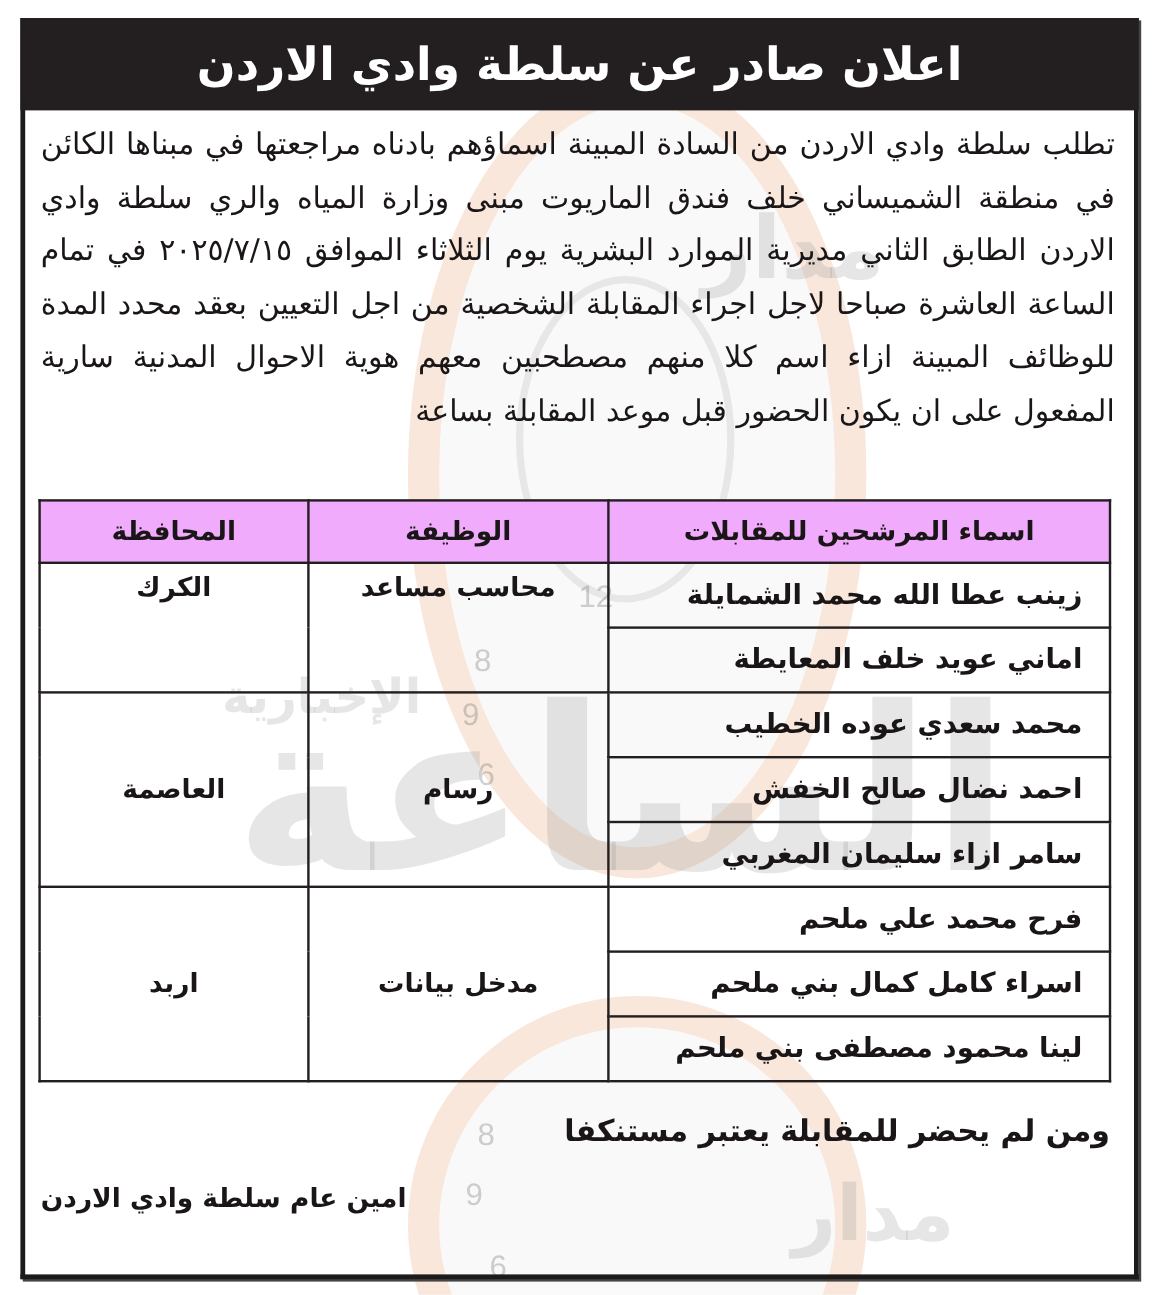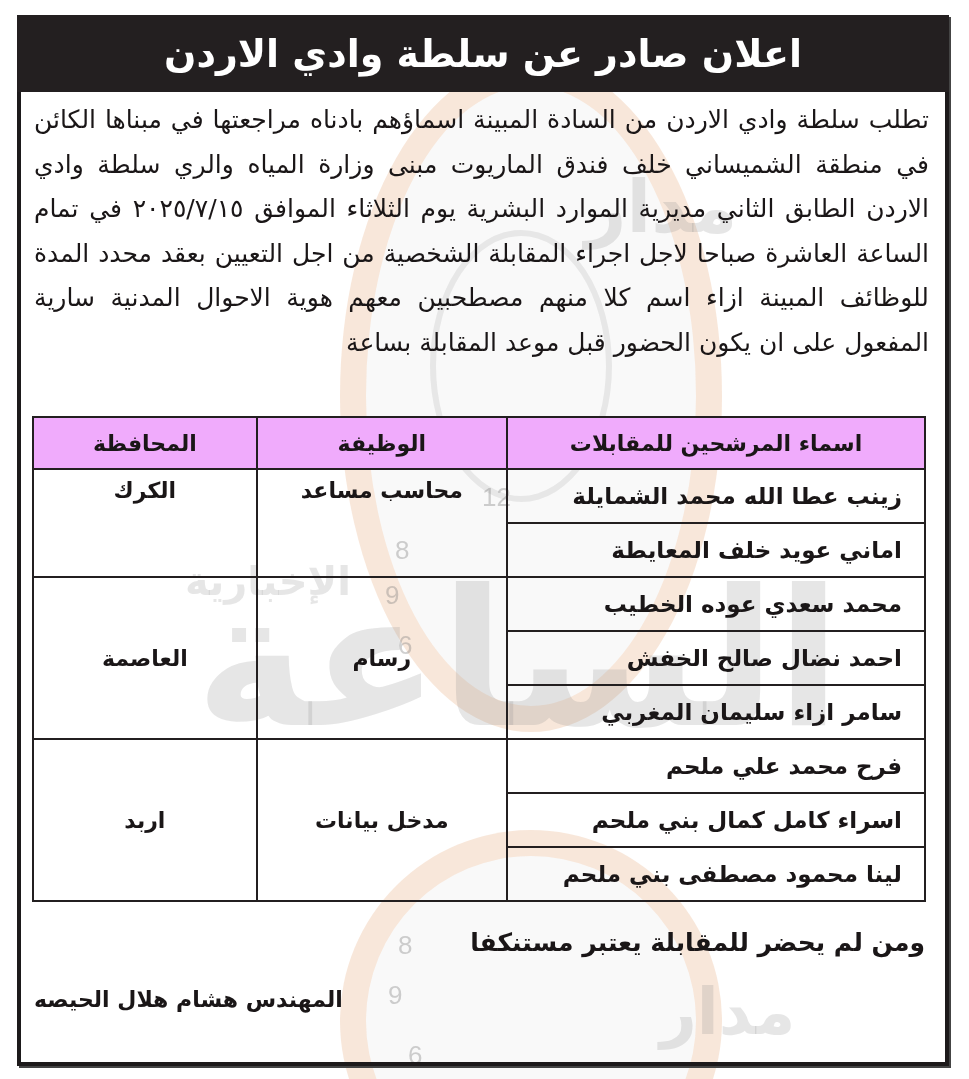--- a/index.html
+++ b/index.html
@@ -146,14 +146,14 @@
     </tr>
     <tr>
       <td class="name">لينا محمود مصطفى بني ملحم</td>
     </tr>
   </tbody>
 </table>
 
 <div class="absent-note">ومن لم يحضر للمقابلة يعتبر مستنكفا</div>
 
 <div class="signature">
-  <div>المهندس هشام هلال الحيصه</div>
+  <div>امين عام سلطة وادي الاردن</div>
 </div>
 
 </body></html>

